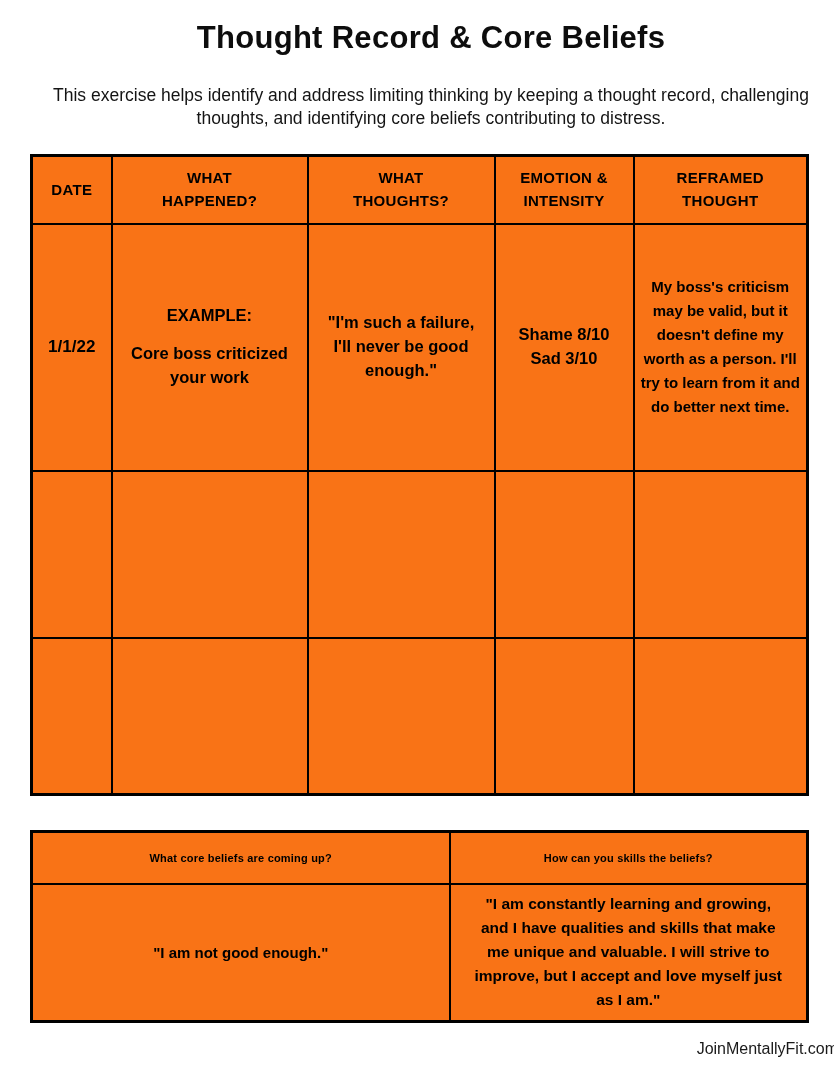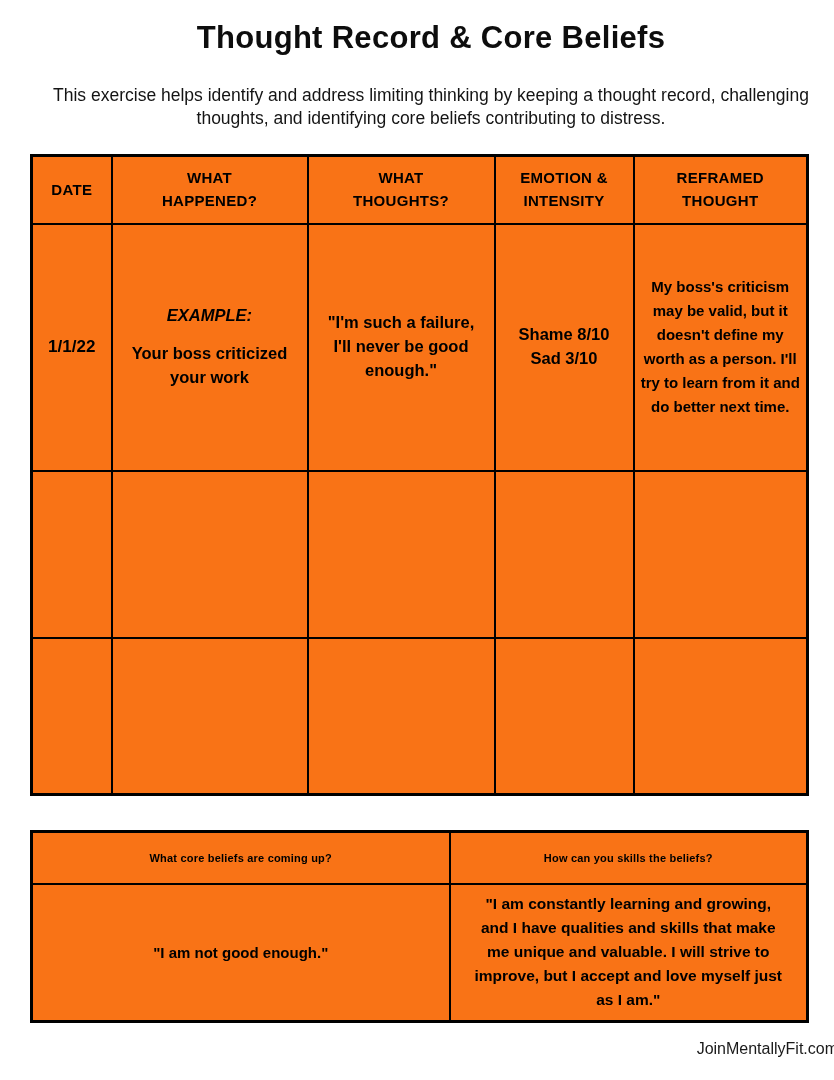--- a/index.html
+++ b/index.html
@@ -72,21 +72,21 @@
   .row-blank-2 { height: 157px; }
   .cell-date {
     font-size: 17px;
     margin-top: 16px;
   }
   .cell-what-happened {
     font-size: 16.5px;
     line-height: 1.45;
     padding: 4px 14px;
   }
-  .example-label { margin-bottom: 14px; font-style: italic; }
+  .example-label { margin-bottom: 14px; }
   .cell-what-thoughts {
     font-size: 16.5px;
     line-height: 1.45;
     padding: 4px 10px;
   }
   .cell-emotion {
     font-size: 16.5px;
     line-height: 1.45;
     white-space: pre-line;
   }
@@ -154,21 +154,21 @@
 INTENSITY</th>
         <th>REFRAMED
 THOUGHT</th>
       </tr>
     </thead>
     <tbody>
       <tr class="row-example">
         <td class="cell-date">1/1/22</td>
         <td class="cell-what-happened">
           <div class="example-label">EXAMPLE:</div>
-          <div>Your boss criticized your work</div>
+          <div>Core boss criticized your work</div>
         </td>
         <td class="cell-what-thoughts">"I'm such a failure, I'll never be good enough."</td>
         <td class="cell-emotion">Shame 8/10
 Sad 3/10</td>
         <td class="cell-reframed">My boss's criticism may be valid, but it doesn't define my worth as a person. I'll try to learn from it and do better next time.</td>
       </tr>
       <tr class="row-blank-1">
         <td></td>
         <td></td>
         <td></td>

